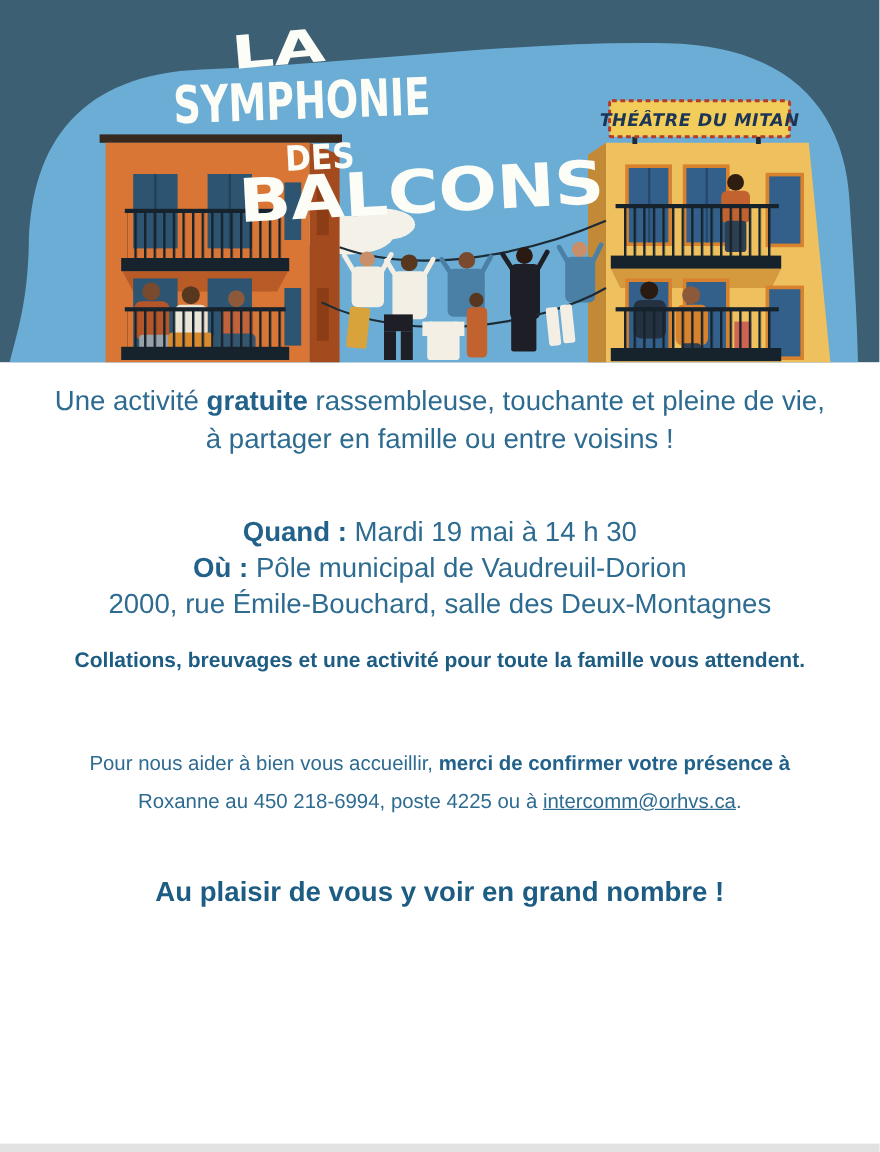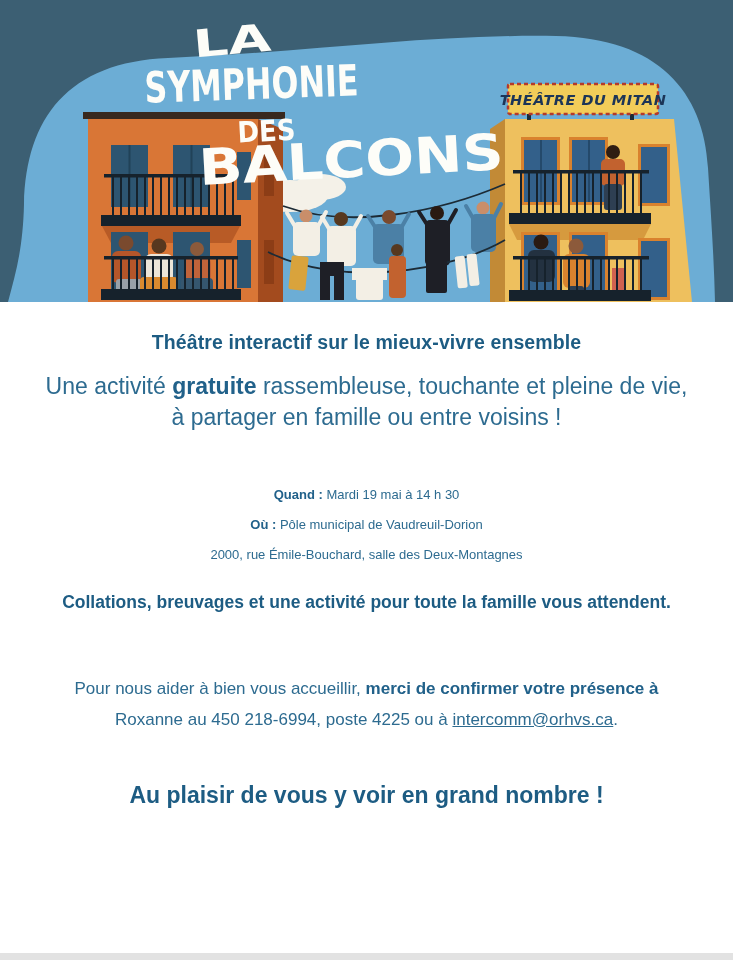--- a/index.html
+++ b/index.html
@@ -12,21 +12,21 @@
   main{width:653px;margin:0 auto;color:#2d6b90;}
   h1.event-heading{
     margin:29px 0 0 0;text-align:center;font-size:19.5px;font-weight:700;
     color:#1d5c83;letter-spacing:.1px;
   }
   p{margin:0;}
   .intro{margin-top:16px;font-size:17px;line-height:30px;text-align:left;}
   .intro em{font-style:italic;}
   .activity{margin-top:17px;font-size:23px;line-height:31px;text-align:center;}
   strong{font-weight:700;color:#21618a;}
-  .details{margin-top:47px;text-align:center;font-size:13px;line-height:30px;}
+  .details{margin-top:47px;text-align:center;font-size:23px;line-height:30px;}
   .family-note{
     margin-top:16px;text-align:center;font-size:17.5px;line-height:32px;
     font-weight:700;color:#1d5c83;
   }
   .rsvp{margin-top:55px;text-align:center;font-size:17px;line-height:31px;}
   .rsvp a{color:#2d6b90;}
   .closing{
     margin-top:47px;text-align:center;font-size:23px;font-weight:700;color:#1d5c83;
   }
   .bottom-strip{
@@ -191,21 +191,20 @@
 
   <g fill="#fdfdf8">
     <text x="233" y="54" font-size="38" text-anchor="middle" textLength="78" lengthAdjust="spacingAndGlyphs" transform="rotate(-5 233 54)">LA</text>
     <text x="252" y="99" font-size="43" text-anchor="middle" textLength="214" lengthAdjust="spacingAndGlyphs" transform="rotate(-2 252 99)">SYMPHONIE</text>
     <text x="267" y="141" font-size="29" text-anchor="middle" textLength="58" lengthAdjust="spacingAndGlyphs" transform="rotate(-3 267 141)">DES</text>
     <text x="352" y="177" font-size="50" text-anchor="middle" textLength="305" lengthAdjust="spacingAndGlyphs" transform="rotate(-3 352 177)">BALCONS</text>
   </g>
 </svg>
 
 <main>
-  <h1 class="event-heading">Théâtre interactif sur le mieux-vivre ensemble</h1>
 
 
   <p class="activity"><span>Une activité </span><strong>gratuite</strong><span> rassembleuse, touchante et pleine de vie, à partager en famille ou entre voisins !</span></p>
 
   <div class="details">
     <p><strong>Quand :</strong><span> Mardi 19 mai à 14 h 30</span></p>
     <p><strong>Où :</strong><span> Pôle municipal de Vaudreuil-Dorion</span></p>
     <p>2000, rue Émile-Bouchard, salle des Deux-Montagnes</p>
   </div>
 

